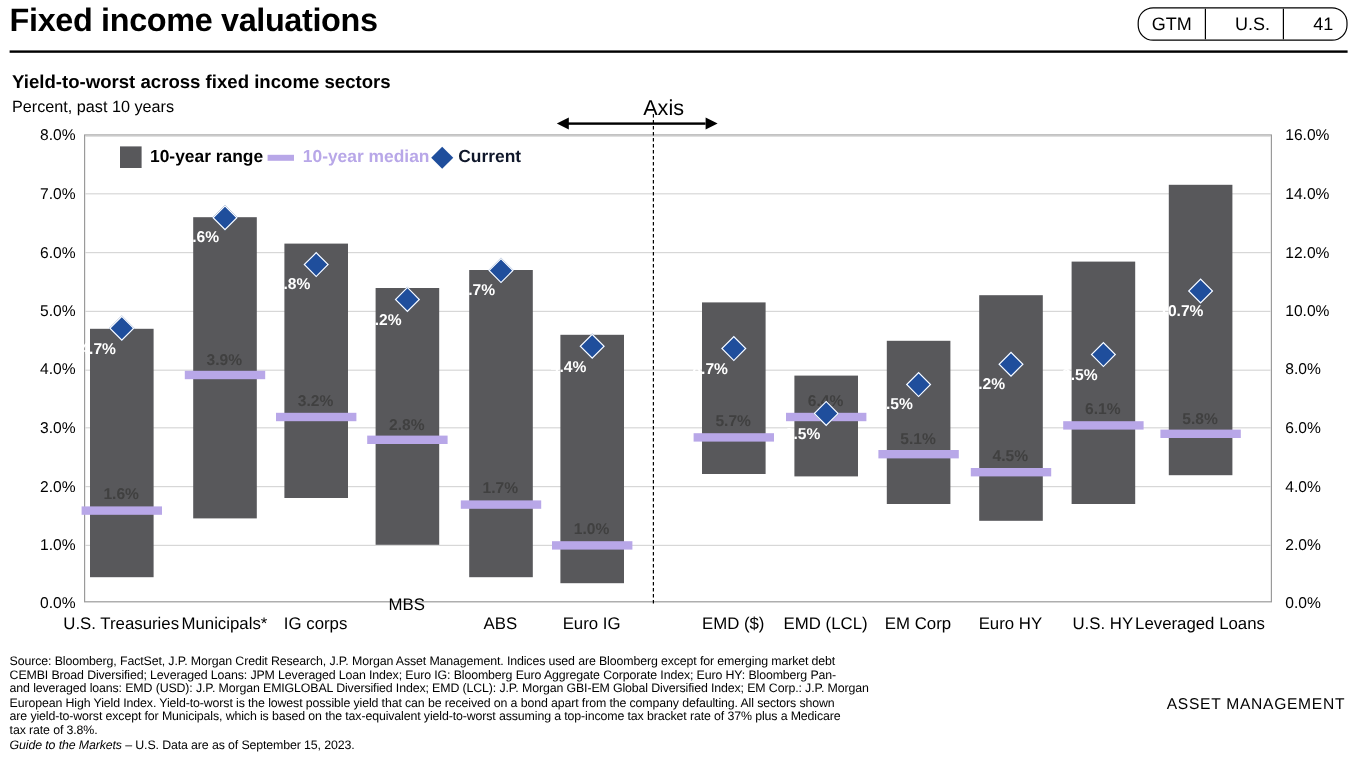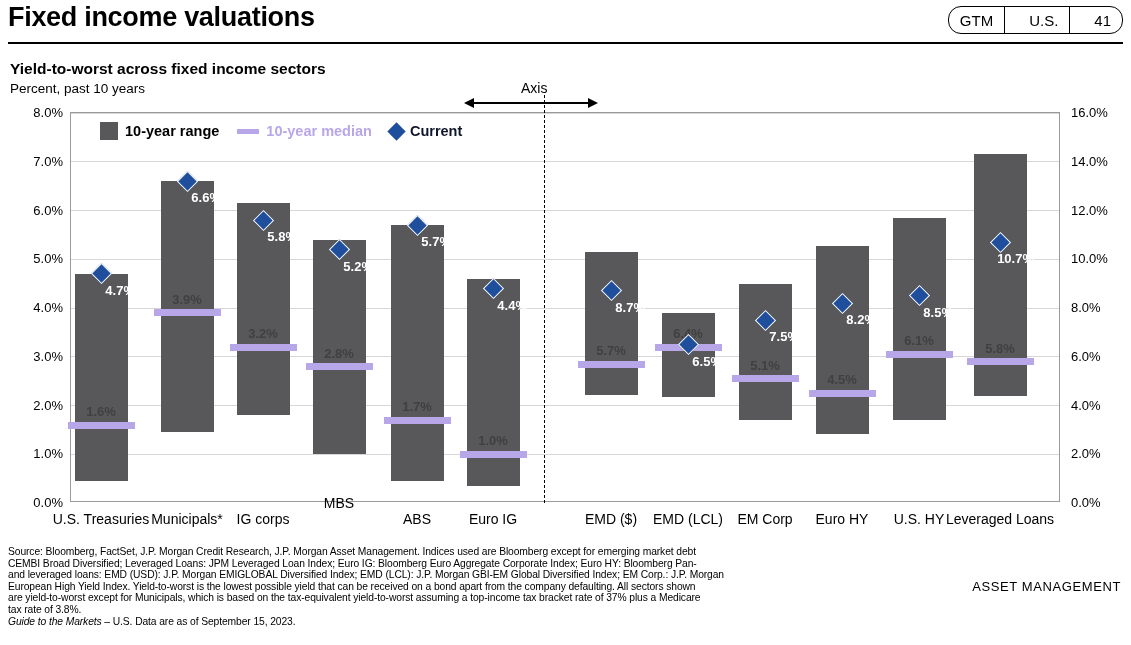--- a/index.html
+++ b/index.html
@@ -108,22 +108,23 @@
 
   .divider {
     position: absolute;
     top: -18px;
     width: 0;
     border-left: 1.7px dashed #000;
     height: 408px;
   }
   .axis-marker {
     position: absolute;
-    font-size: 14px;
+    font-size: 18px;
     color: #000;
+    margin-left: 15px;
   }
   .axis-arrow-line {
     position: absolute;
     height: 1.6px;
     background: #000;
   }
   .axis-arrow-head {
     position: absolute;
     width: 0; height: 0;
   }
@@ -146,21 +147,21 @@
     transform: rotate(45deg);
     border: 1.5px solid #ffffff;
     box-sizing: border-box;
   }
   .val-label {
     position: absolute;
     font-size: 13px;
     font-weight: bold;
     color: #ffffff;
     white-space: nowrap;
-    text-align: right;
+    text-align: left;
   }
   .med-label {
     position: absolute;
     font-size: 13px;
     font-weight: bold;
     color: #404040;
     white-space: nowrap;
     text-align: center;
   }
   .cat-label {
@@ -170,21 +171,21 @@
     white-space: nowrap;
   }
 
   
   .legend {
     position: absolute;
     left: 100px;
     top: 122px;
     display: flex;
     align-items: center;
-    gap: 18px;
+    gap: 4px;
     font-size: 14.5px;
     font-weight: bold;
   }
   .legend-item { display: flex; align-items: center; gap: 7px; }
   .legend-swatch-range { width: 18px; height: 18px; background: #58585b; }
   .legend-swatch-median { width: 22px; height: 5px; background: #b8a7e8; }
   .legend-swatch-current {
     width: 13px; height: 13px; background: #1f4e9c; transform: rotate(45deg);
   }
   .legend-text-dark { color: #000; }

